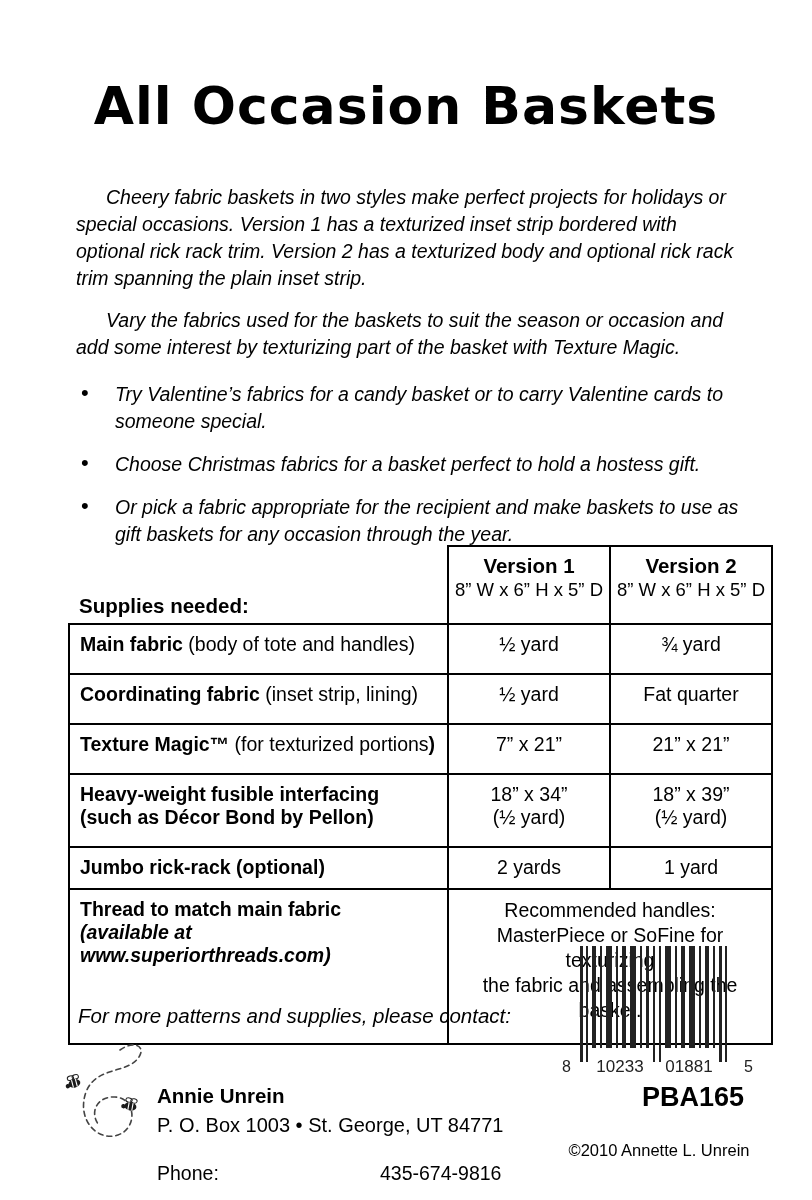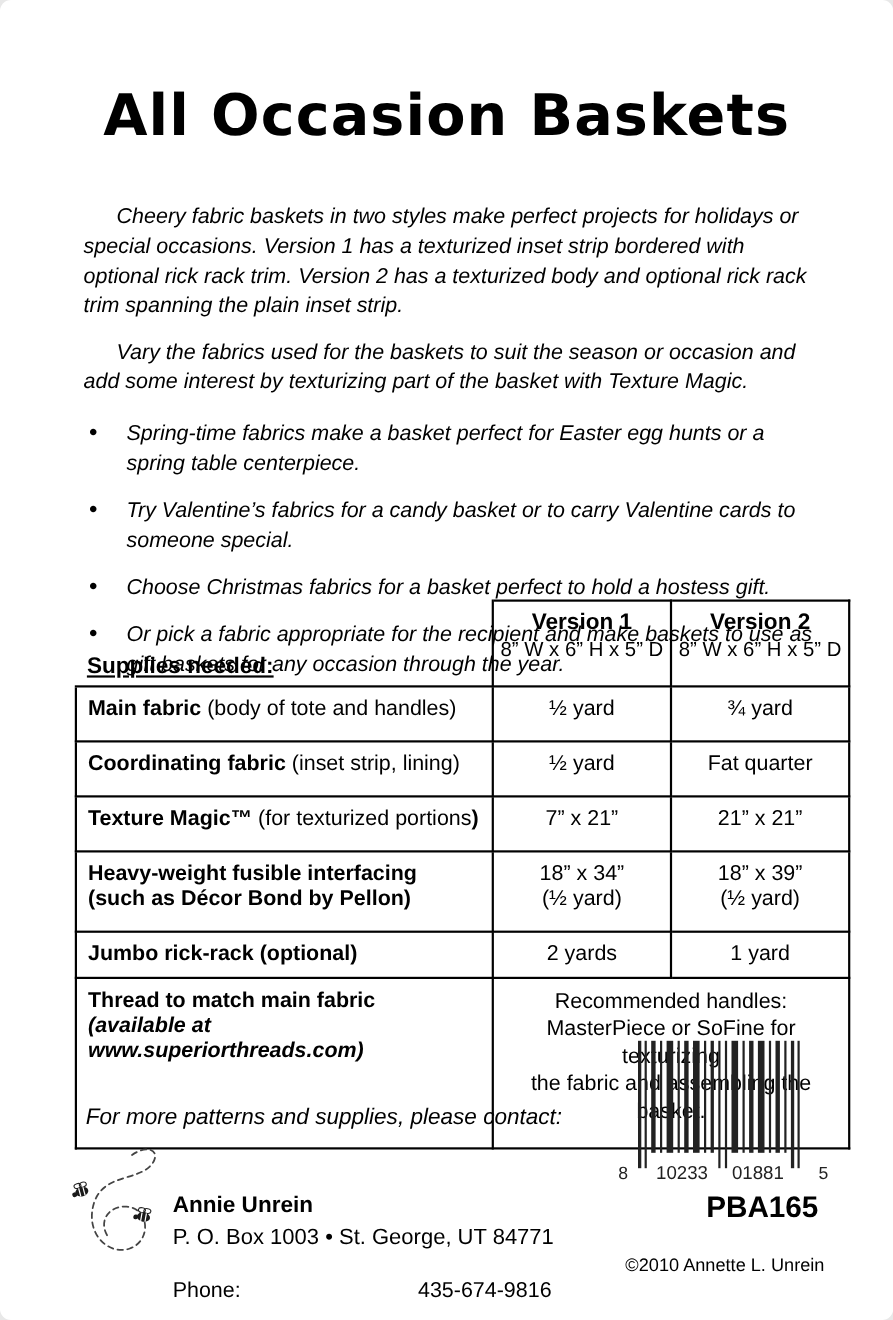--- a/index.html
+++ b/index.html
@@ -1,21 +1,20 @@
 <!DOCTYPE html>
 <html><head>
 <meta charset="utf-8">
 <style>
   html,body { margin:0; padding:0; background:#e8e8e8; }
   .page {
     position:relative; width:812px; height:1200px; margin:0 auto;
     background:#ffffff; color:#000;
     font-family:"Liberation Sans", sans-serif;
     overflow:hidden;
-    border-radius:10px;
   }
 
   
   .title {
     position:absolute; top:76px; left:0; width:100%;
     text-align:center; font-weight:bold; font-size:52px; letter-spacing:1px;
     font-family:"DejaVu Sans", sans-serif;
   }
 
   
@@ -35,21 +34,21 @@
   
   .supplies {
     position:absolute; left:68px; top:545px; width:670px;
     border-collapse:collapse; font-size:19.5px; table-layout:fixed;
   }
   .supplies td { border:2px solid #000; vertical-align:top; padding:8px 10px 17px 10px; }
   .supplies .col-item { width:358px; }
   .supplies .col-v { width:156px; }
   .supplies td.corner {
     border-top:none; border-left:none;
-    vertical-align:bottom; font-weight:bold; font-size:20.5px; padding-bottom:5px;text-decoration:underline;
+    vertical-align:bottom; font-weight:bold; font-size:20.5px; padding-bottom:5px;
   }
   .supplies td.vhead { text-align:center; padding:7px 2px 22px 2px; }
   .supplies .vname { font-weight:bold; font-size:20.5px; }
   .supplies .vdims { font-size:18.5px; margin-top:1px; }
   .supplies td.val { text-align:center; }
   .supplies .b { font-weight:bold; }
   .supplies .line2 { font-weight:bold; }
   .supplies .line2.it { font-style:italic; }
   .supplies tr.snug td { padding-bottom:9px; }
   .supplies td.span-val { text-align:center; padding:8px 6px 20px 6px; line-height:25px; }
@@ -75,21 +74,20 @@
 <body>
 
 <div class="page">
 
   <div class="title">All Occasion Baskets</div>
 
   <div class="intro">
     <p>Cheery fabric baskets in two styles make perfect projects for holidays or special occasions. Version 1 has a texturized inset strip bordered with optional rick rack trim.  Version 2 has a texturized body and optional rick rack trim spanning the plain inset strip.</p>
     <p>Vary the fabrics used for the baskets to suit the season or occasion and add some interest by texturizing part of the basket with Texture Magic.</p>
     <ul class="bullets">
-      <li>Spring-time fabrics make a basket perfect for Easter egg hunts or a spring table centerpiece.</li>
       <li>Try Valentine’s fabrics for a candy basket or to carry Valentine cards to someone special.</li>
       <li>Choose Christmas fabrics for a basket perfect to hold a hostess gift.</li>
       <li>Or pick a fabric appropriate for the recipient and make baskets to use as gift baskets for any occasion through the year.</li>
     </ul>
   </div>
 
   <table class="supplies">
     <tbody>
         <tr>
       <td class="corner col-item">Supplies needed:</td>

